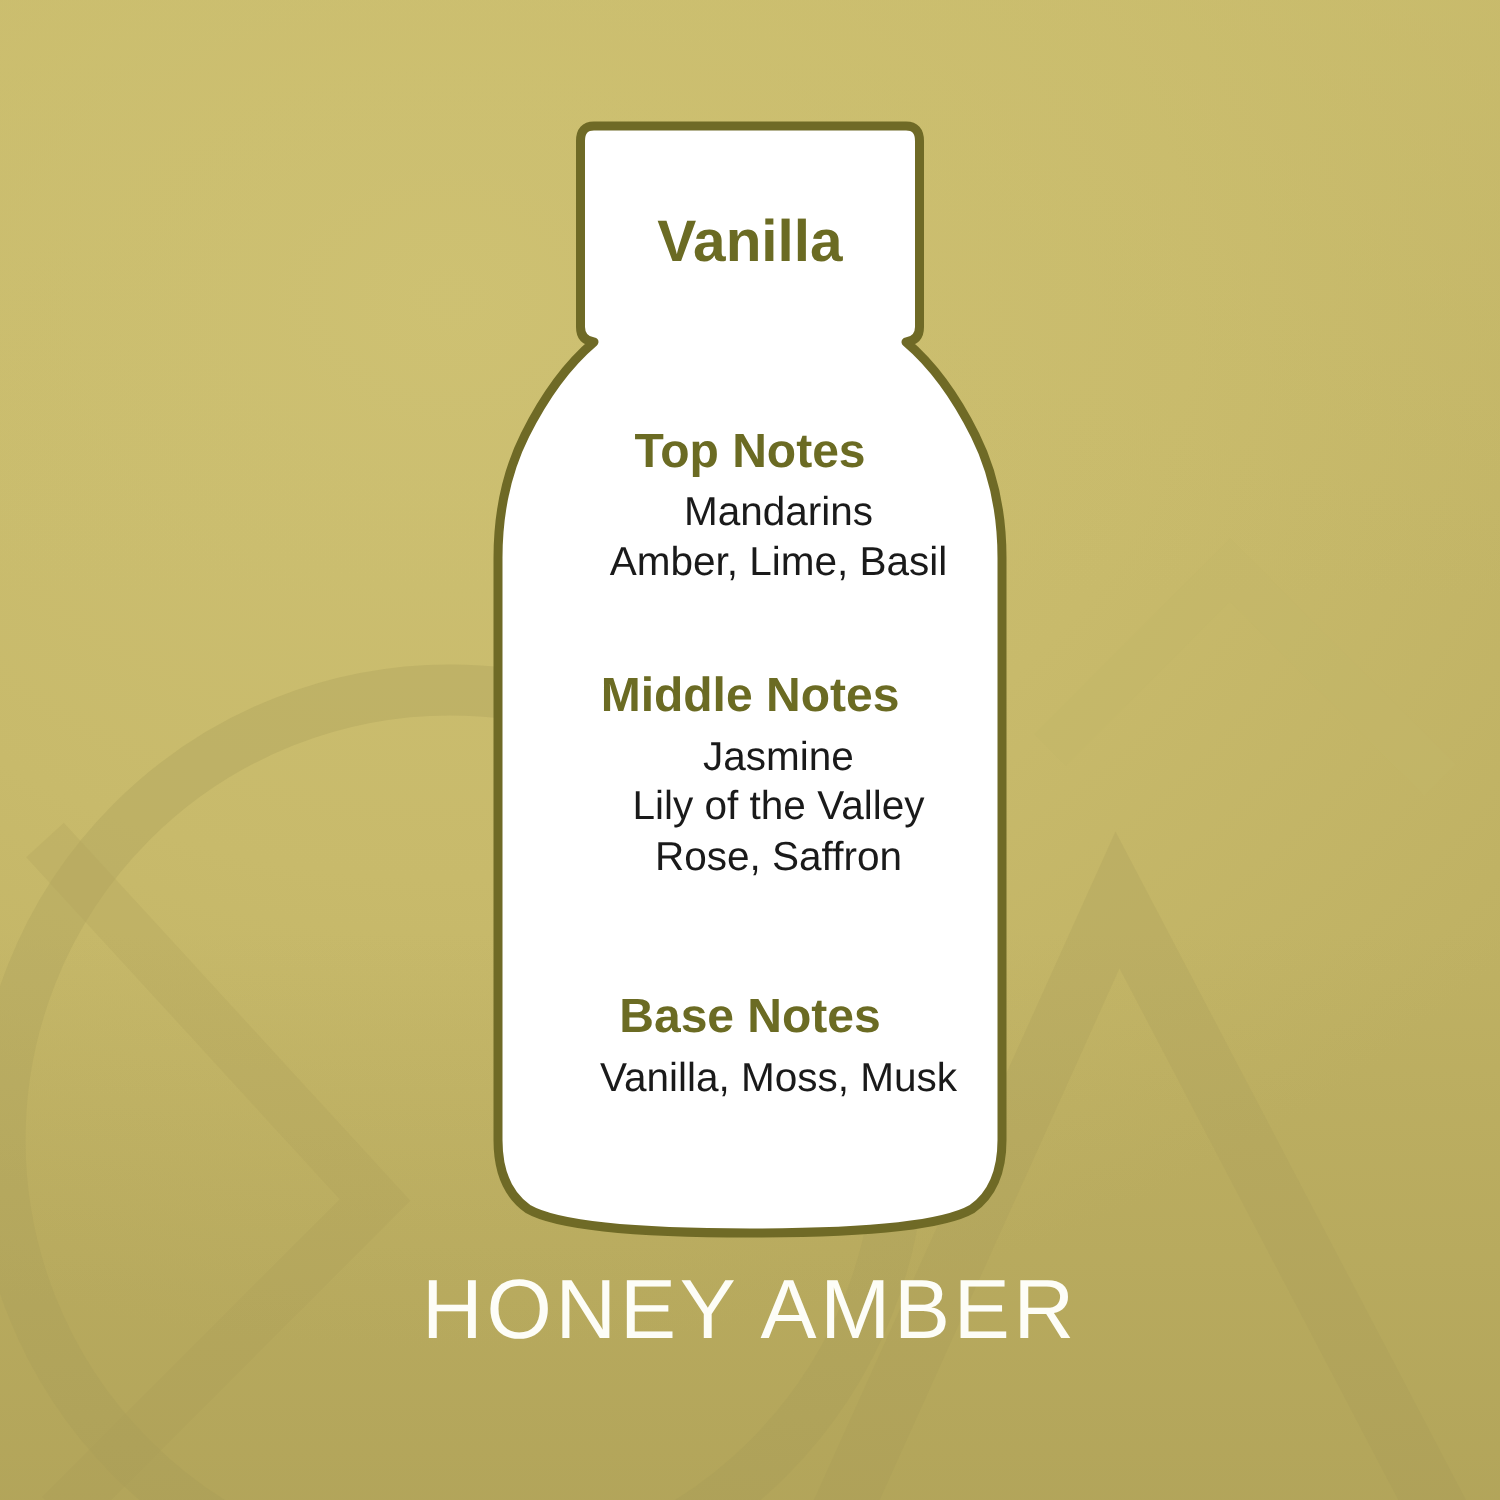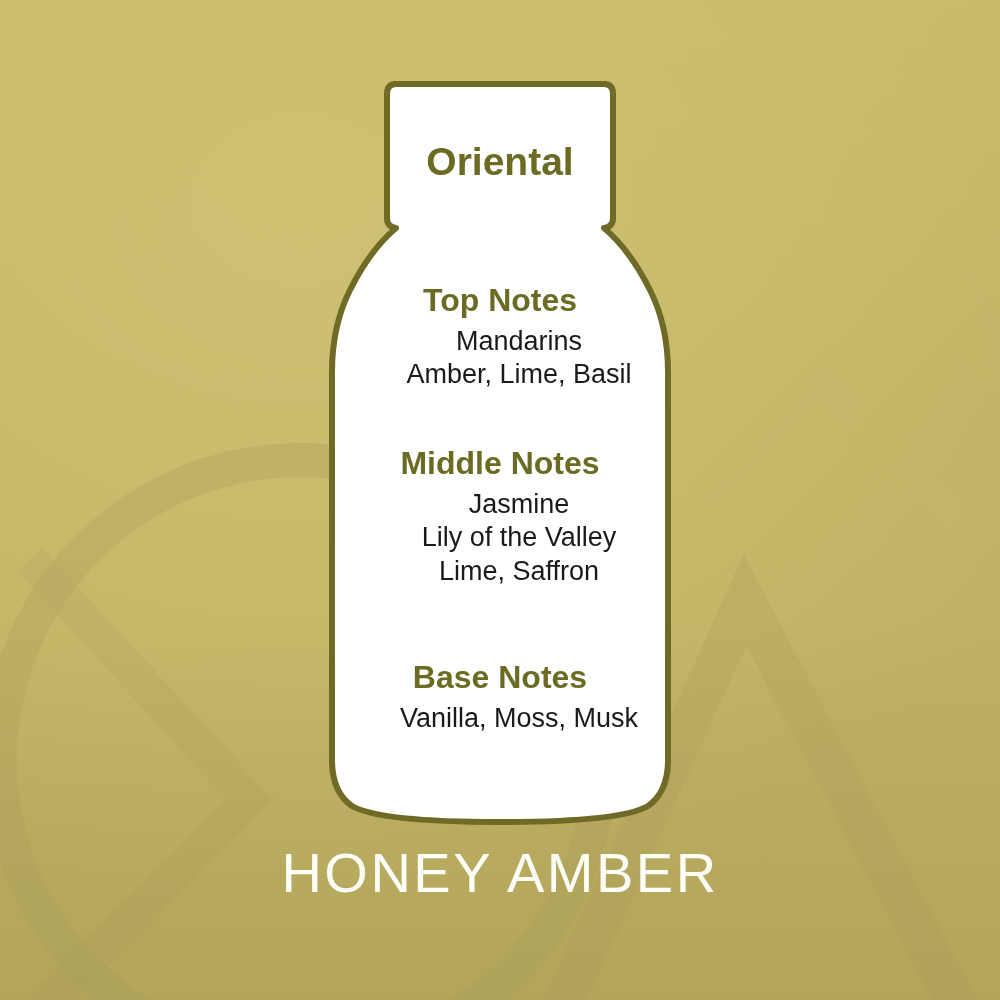--- a/index.html
+++ b/index.html
@@ -159,36 +159,36 @@
         Q 370 250 396 228
         Q 387 227 387 218
         L 387 94
         Q 387 84 396 84
         Z" fill="#ffffff" stroke="#6f6a26" stroke-width="6" stroke-linejoin="round"></path>
     </svg>
   </div>
 
   <div class="bottle-content">
 
-    <div class="brand-title">Oriental</div>
+    <div class="brand-title">Vanilla</div>
 
     <div class="notes-block top">
       <div class="notes-heading">Top Notes</div>
       <div class="notes-list">
         <div>Mandarins</div>
         <div>Amber, Lime, Basil</div>
       </div>
     </div>
 
     <div class="notes-block middle">
       <div class="notes-heading">Middle Notes</div>
       <div class="notes-list">
         <div>Jasmine</div>
         <div>Lily of the Valley</div>
-        <div>Lime, Saffron</div>
+        <div>Rose, Saffron</div>
       </div>
     </div>
 
     <div class="notes-block base">
       <div class="notes-heading">Base Notes</div>
       <div class="notes-list">
         <div>Vanilla, Moss, Musk</div>
       </div>
     </div>
 

